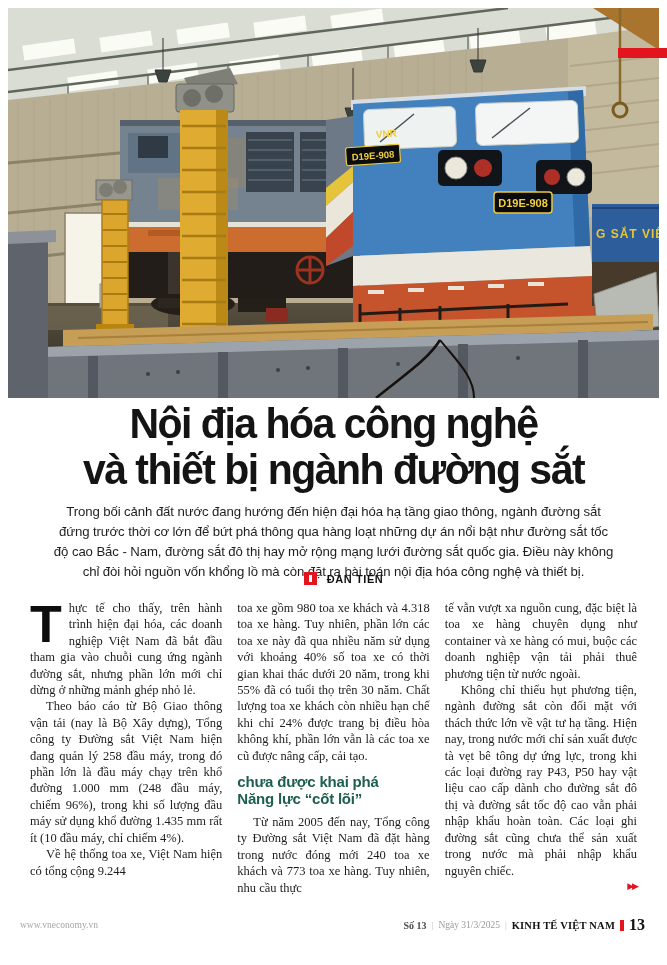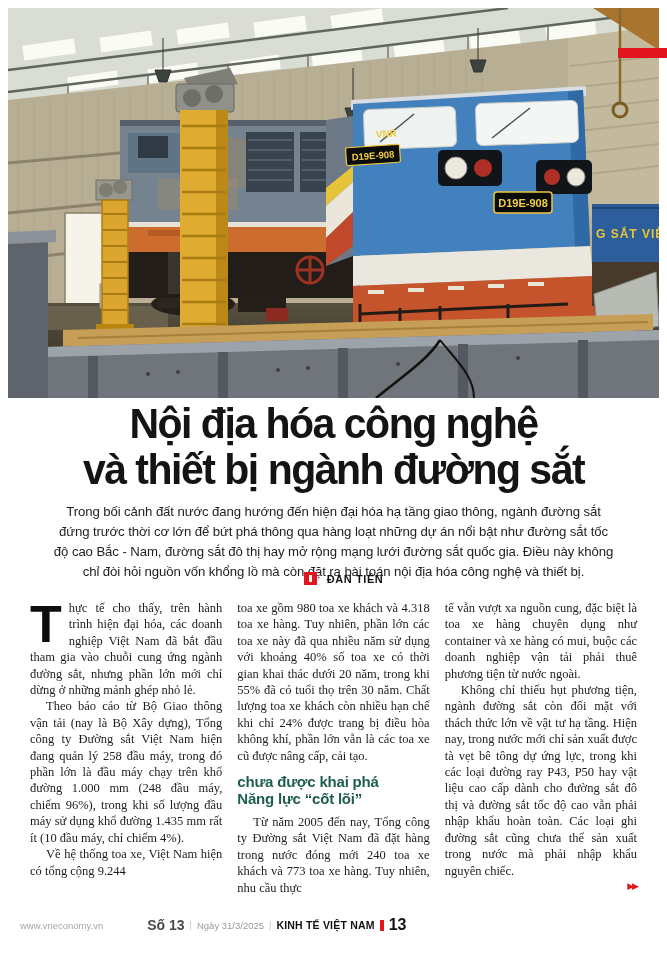--- a/index.html
+++ b/index.html
@@ -32,25 +32,25 @@
   .col p{margin:0;text-align:justify;font-size:12.5px;line-height:16.4px;}
   .col p.indent{text-indent:16px;}
   .dropcap{float:left;font-family:"Liberation Sans",sans-serif;font-weight:700;
            font-size:52px;line-height:44px;color:#0d0d0d;padding:2px 7px 0 0;}
   .subhead{margin:9px 0 7px 0;font-family:"Liberation Sans",sans-serif;font-weight:700;
            font-size:15px;line-height:17px;color:#1e5e50;letter-spacing:-0.2px;}
   .subhead span{display:block;}
   .cont-marker{display:block;text-align:right;color:#e2141e;font-size:9px;line-height:10px;margin-top:2px;letter-spacing:-2px;}
 
   
-  .footer{position:absolute;left:20px;right:22px;top:916px;display:flex;align-items:center;
-          font-family:Liberation Sans, sans-serif;}
+  .footer{position:absolute;left:20px;right:22px;top:916px;display:flex;justify-content:space-between;align-items:center;
+          font-family:Liberation Serif, serif;}
   .footer .site{font-size:9.5px;color:#a6a6a6;}
   .footer .right{display:flex;align-items:center;gap:5px;}
-  .footer .issue{font-size:14px;font-weight:700;color:#4a4a4a;padding-left:44px;}
+  .footer .issue{font-size:10px;font-weight:700;color:#4a4a4a;padding-left:44px;}
   .footer .sep{color:#c0c0c0;font-size:9px;}
   .footer .date{font-size:9.5px;color:#9a9a9a;}
   .footer .brand{font-size:10.5px;font-weight:700;color:#101010;letter-spacing:0.2px;}
   .footer .redbar{display:inline-block;width:4px;height:11px;background:#e2141e;}
   .footer .pageno{font-size:16px;font-weight:700;color:#101010;}
 </style>
 </head>
 <body>
 
 <div class="page">

